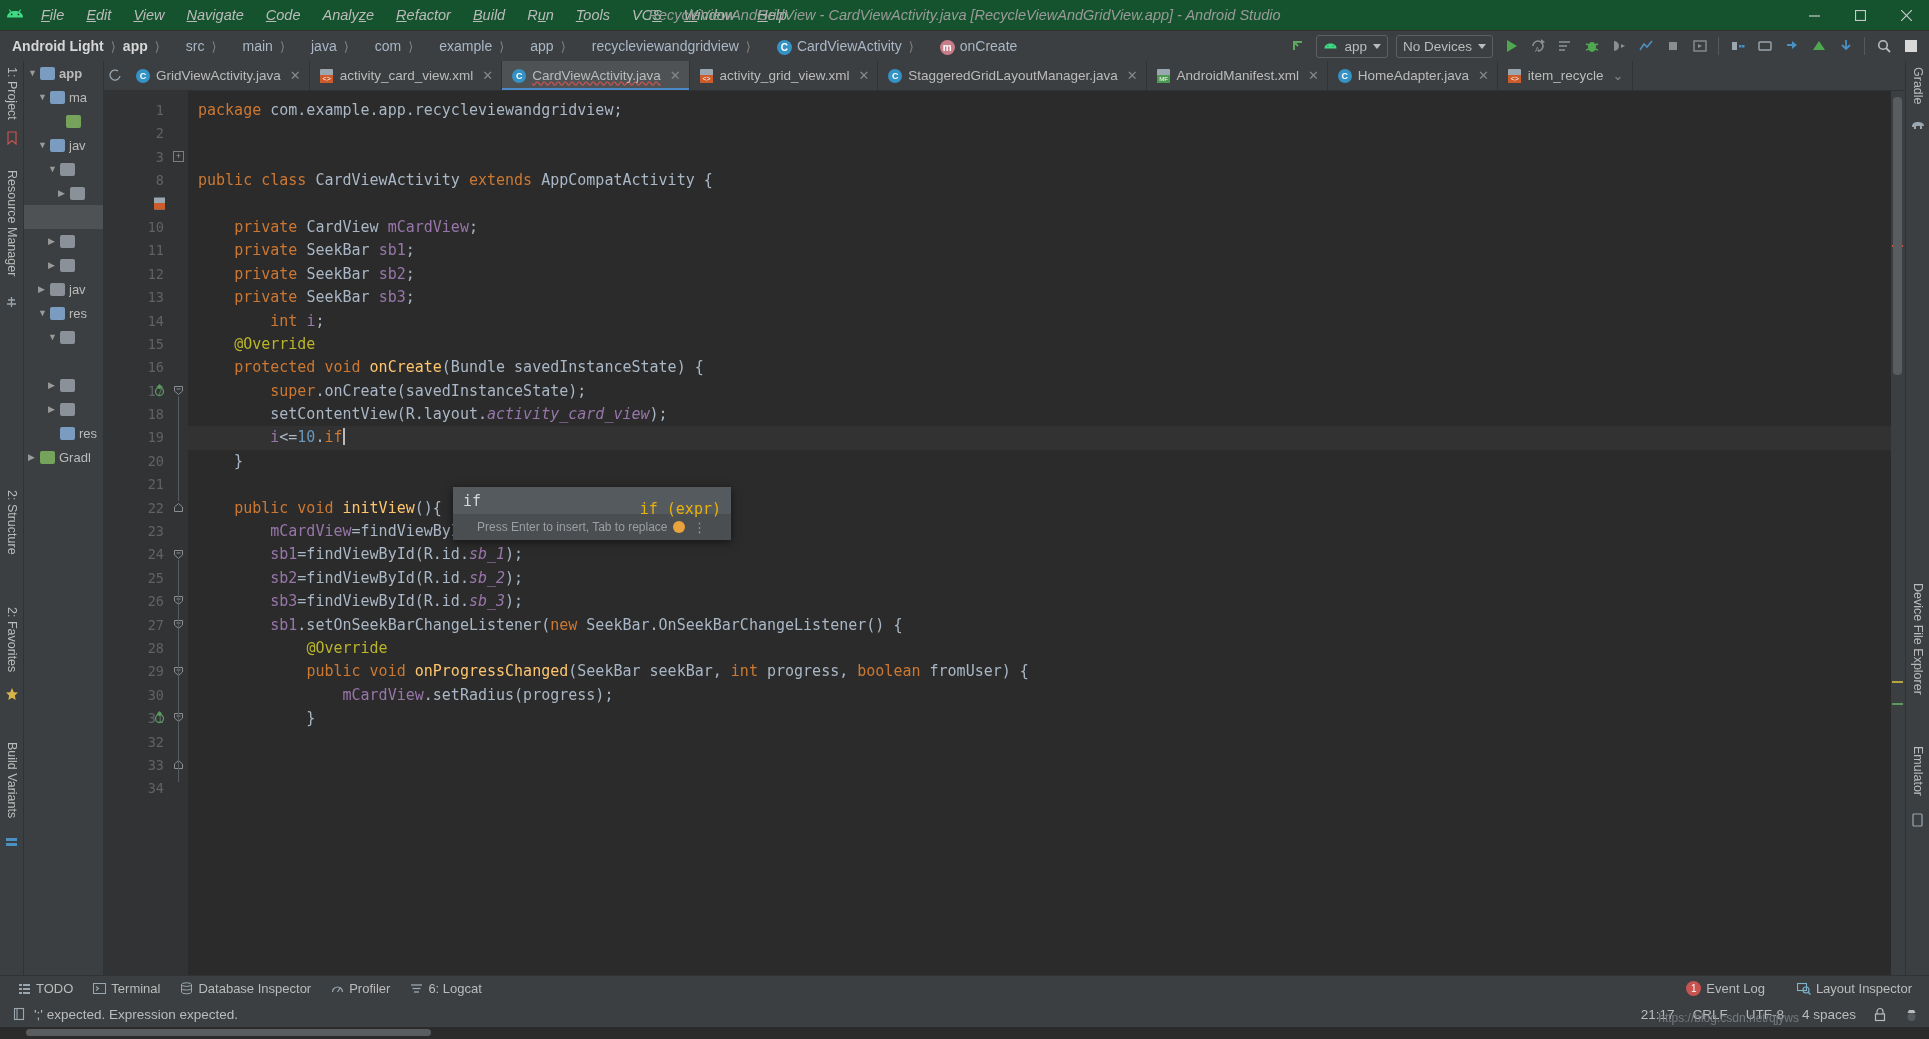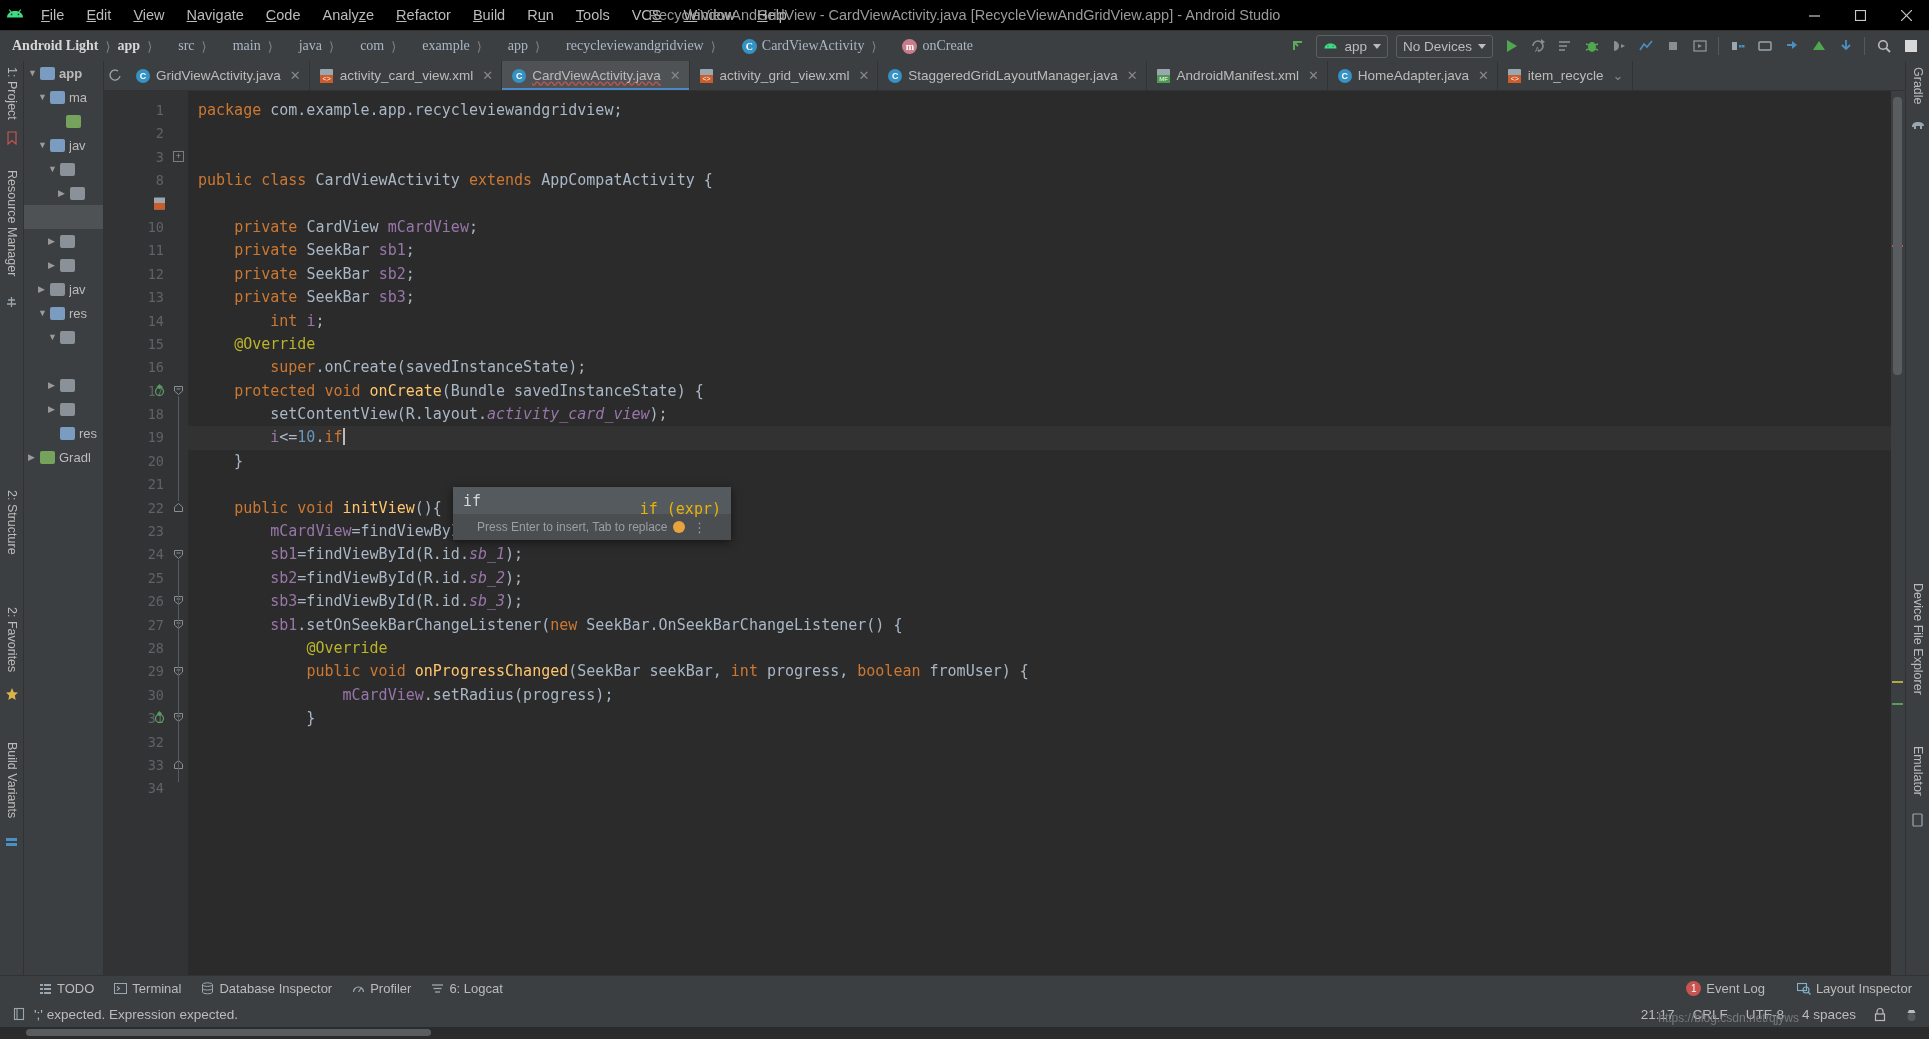--- a/index.html
+++ b/index.html
@@ -6,22 +6,22 @@
   html, body {
     width: 1929px; height: 1039px;
     background: #3c3f41;
     font-family: "Liberation Sans", sans-serif;
     overflow: hidden;
   }
   .app { position: relative; width: 1929px; height: 1039px; display: flex; flex-direction: column; }
 
   
   .titlebar {
-    height: 31px; background: #000000; display: flex; align-items: center;
-    position: relative; flex: 0 0 31px; border-bottom: 1px solid #323232;
+    height: 31px; background: #14532d; display: flex; align-items: center;
+    position: relative; flex: 0 0 31px; border-bottom: 1px solid #323232; font-style: italic;
   }
   .logo { width: 30px; display:flex; align-items:center; justify-content:center; }
   .menu-items { display: flex; align-items: center; gap: 0px; }
   .menu-item {
     color: #bbbbbb; font-size: 14.5px; padding: 4px 11px; cursor: default;
     white-space: nowrap;
   }
   .menu-item u { text-decoration: underline; }
   .win-title {
     position: absolute; left: 0; right: 0; text-align: center;
@@ -29,21 +29,21 @@
   }
   .win-ctl { position: absolute; right: 0; top: 0; height: 31px; display: flex; }
   .win-btn { width: 46px; height: 31px; display: flex; align-items: center; justify-content: center; color: #c8c8c8; font-size: 14px; }
 
   
   .navbar {
     height: 30px; background: #3c3f41; display: flex; align-items: center;
     padding-left: 8px; flex: 0 0 30px; position: relative;
   }
   .crumbs { display: flex; align-items: center; font-size: 14px; }
-  .crumb { color: #bbbbbb; padding: 2px 4px; white-space: nowrap; font-family: Liberation Serif, serif; }
+  .crumb { color: #bbbbbb; padding: 2px 4px; white-space: nowrap; }
   .crumb.bold { font-weight: bold; color: #d6d6d6; }
   .crumb.dim { color: #a9b7c6; margin-left: 19px; }
   .crumb-sep { color: #808080; font-size: 13px; padding: 0 3px; }
   .crumb-ico {
     width: 15px; height: 15px; border-radius: 50%; display: inline-flex;
     align-items: center; justify-content: center; font-size: 10px; color: #fff;
     margin-right: 5px; font-weight: bold;
   }
   .ico-class { background: #3592c4; }
   .ico-method { background: #c77d8a; }
@@ -180,21 +180,21 @@
 
   
   .rightstrip {
     width: 24px; background: #3c3f41; border-left: 1px solid #323232;
     display: flex; flex-direction: column; align-items: center; position: relative;
   }
 
   
   .bottombar {
     height: 26px; background: #3c3f41; display: flex; align-items: center;
-    flex: 0 0 26px; padding-left: 30px; gap: 2px; border-top: 1px solid #323232; position: relative;
+    flex: 0 0 26px; padding-left: 9px; gap: 2px; border-top: 1px solid #323232; position: relative;
   }
   .bbitem { display: flex; align-items: center; gap: 5px; color: #bbbbbb; font-size: 13px; padding: 3px 9px; }
   .bb-right { position: absolute; right: 8px; display: flex; align-items: center; gap: 14px; }
   .badge { width: 15px; height: 15px; border-radius: 50%; background: #c75450; color: #fff; font-size: 10px; display: flex; align-items: center; justify-content: center; }
 
   .statusbar {
     height: 26px; background: #3c3f41; display: flex; align-items: center;
     flex: 0 0 26px; padding-left: 12px; position: relative; color: #bbbbbb; font-size: 13.5px;
   }
   .sb-right { position: absolute; right: 10px; display: flex; align-items: center; gap: 18px; }
@@ -670,22 +670,22 @@
             <div class="cline"></div>
             <div class="cline"></div>
             <div class="cline"><span class="kw">public </span><span class="kw">class </span><span class="cls">CardViewActivity </span><span class="kw">extends </span><span class="cls">AppCompatActivity {</span></div>
             <div class="cline"></div>
             <div class="cline"><span class="pl">    </span><span class="kw">private </span><span class="cls">CardView </span><span class="fld">mCardView</span><span class="pl">;</span></div>
             <div class="cline"><span class="pl">    </span><span class="kw">private </span><span class="cls">SeekBar </span><span class="fld">sb1</span><span class="pl">;</span></div>
             <div class="cline"><span class="pl">    </span><span class="kw">private </span><span class="cls">SeekBar </span><span class="fld">sb2</span><span class="pl">;</span></div>
             <div class="cline"><span class="pl">    </span><span class="kw">private </span><span class="cls">SeekBar </span><span class="fld">sb3</span><span class="pl">;</span></div>
             <div class="cline"><span class="pl">        </span><span class="kw">int </span><span class="fld">i</span><span class="pl">;</span></div>
             <div class="cline"><span class="pl">    </span><span class="ann">@Override</span></div>
+            <div class="cline"><span class="pl">    </span><span class="kw">protected </span><span class="kw">void </span><span class="mth">onCreate</span><span class="pl">(Bundle savedInstanceState) {</span></div>
             <div class="cline"><span class="pl">        </span><span class="kw">super</span><span class="pl">.onCreate(savedInstanceState);</span></div>
-            <div class="cline"><span class="pl">    </span><span class="kw">protected </span><span class="kw">void </span><span class="mth">onCreate</span><span class="pl">(Bundle savedInstanceState) {</span></div>
             <div class="cline"><span class="pl">        setContentView(R.layout.</span><span class="fldi">activity_card_view</span><span class="pl">);</span></div>
             <div class="cline cur"><span class="pl">        </span><span class="fld">i</span><span class="pl">&lt;=</span><span class="num">10</span><span class="pl">.</span><span class="kw">if</span><span style="display: inline-block; width: 2px; height: 17px; background: rgb(187, 187, 187); vertical-align: -3px;"></span></div>
             <div class="cline"><span class="pl">    }</span></div>
             <div class="cline"></div>
             <div class="cline"><span class="pl">    </span><span class="kw">public </span><span class="kw">void </span><span class="mth">initView</span><span class="pl">(){</span></div>
             <div class="cline"><span class="pl">        </span><span class="fld">mCardView</span><span class="pl">=findViewById(R.id.</span><span class="fldi">my_cardview</span><span class="pl">);</span></div>
             <div class="cline"><span class="pl">        </span><span class="fld">sb1</span><span class="pl">=findViewById(R.id.</span><span class="fldi">sb_1</span><span class="pl">);</span></div>
             <div class="cline"><span class="pl">        </span><span class="fld">sb2</span><span class="pl">=findViewById(R.id.</span><span class="fldi">sb_2</span><span class="pl">);</span></div>
             <div class="cline"><span class="pl">        </span><span class="fld">sb3</span><span class="pl">=findViewById(R.id.</span><span class="fldi">sb_3</span><span class="pl">);</span></div>
             <div class="cline"><span class="pl">        </span><span class="fld">sb1</span><span class="pl">.setOnSeekBarChangeListener(</span><span class="kw">new </span><span class="pl">SeekBar.OnSeekBarChangeListener() {</span></div>

